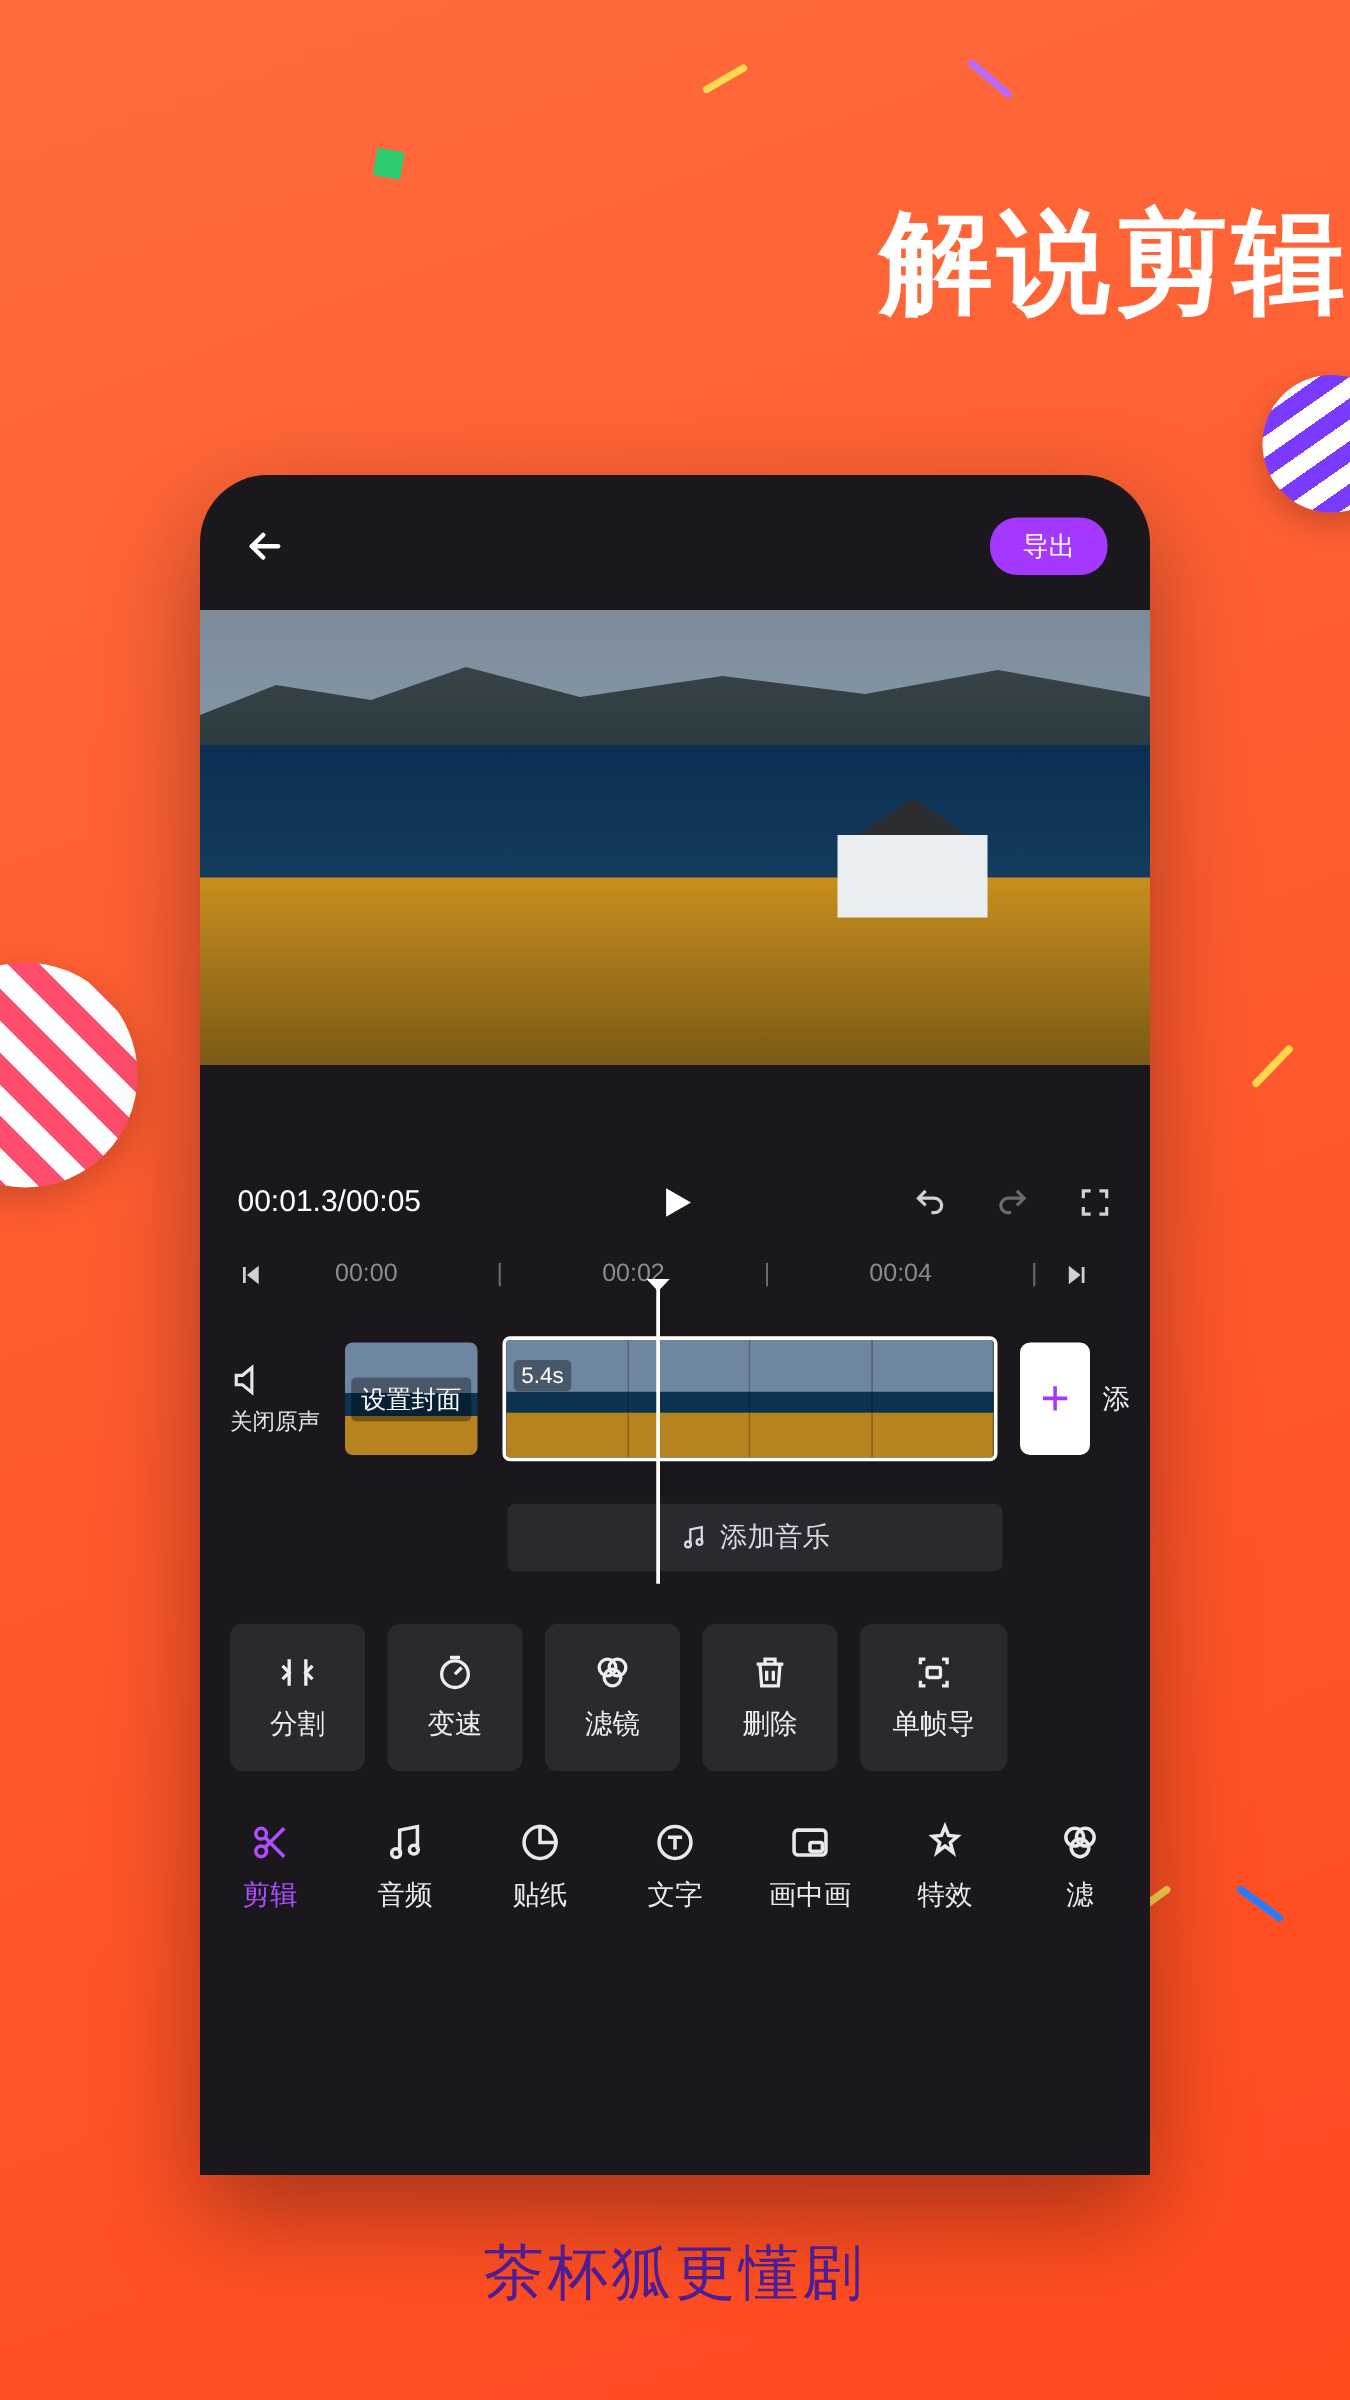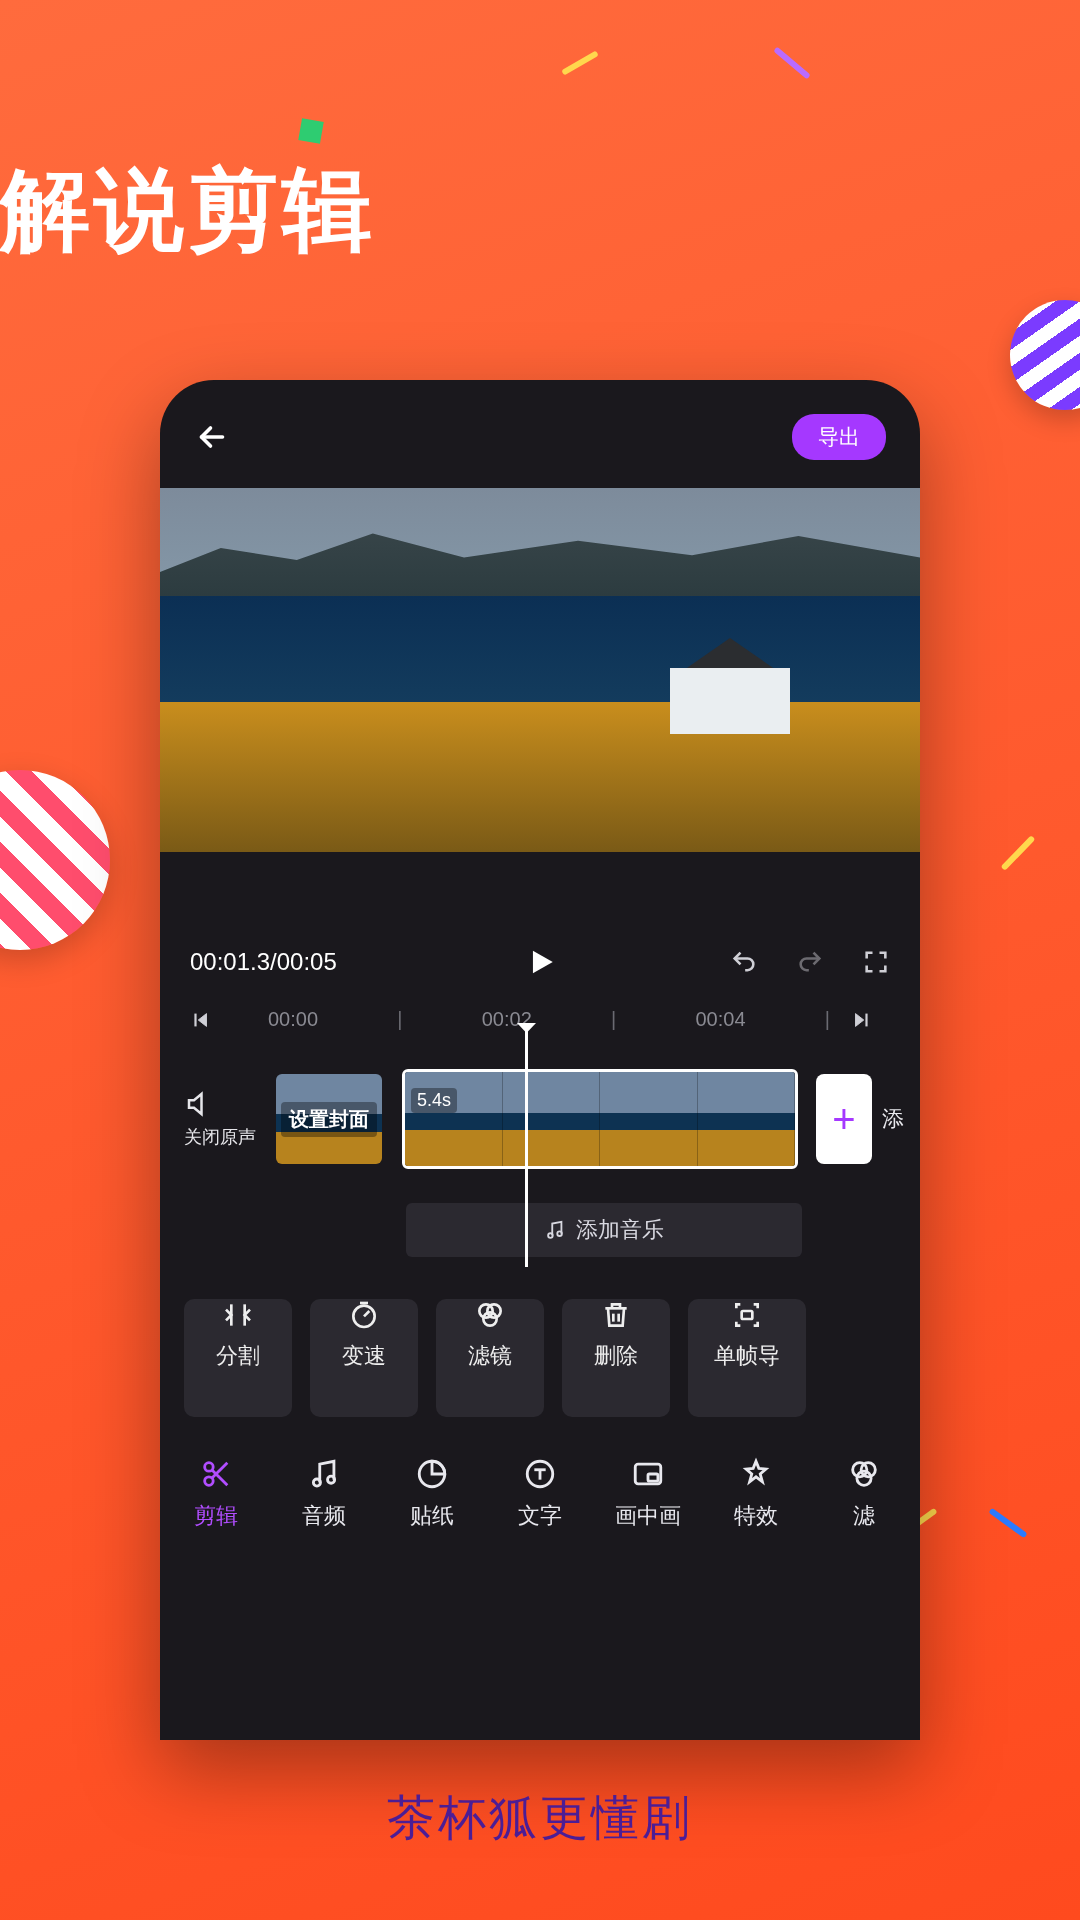--- a/index.html
+++ b/index.html
@@ -22,21 +22,21 @@
     position:absolute; top:770px; left:-70px; width:180px; height:180px; border-radius:50%;
     background: repeating-linear-gradient(45deg,#ff4d6d 0 18px,#fff 18px 36px);
     box-shadow: 0 10px 30px rgba(0,0,0,.2);
   }
   .ball-purple {
     position:absolute; top:300px; right:-40px; width:110px; height:110px; border-radius:50%;
     background: repeating-linear-gradient(-35deg,#7b3bff 0 14px,#fff 14px 28px);
     box-shadow: 0 10px 24px rgba(0,0,0,.2);
   }
   .headline {
-    color:#fff; font-size:90px; font-weight:800; text-align:left;
+    color:#fff; font-size:90px; font-weight:800; text-align:right;
     padding-top:150px; letter-spacing:4px;
   }
   .tagline {
     position:absolute; bottom:70px; width:100%; text-align:center;
     color:#4c1d95; font-size:48px; font-weight:400; letter-spacing:3px;
   }
   
   .phone {
     position:absolute; top:380px; left:160px; width:760px; height:1360px;
     background:#1a181d; border-radius:54px 54px 0 0;
@@ -80,21 +80,21 @@
   .tickrow .next { width:40px; text-align:right; }
   
   .timeline {
     display:flex; align-items:center; padding:8px 0 0 24px; position:relative; height:140px;
   }
   .mutecol { width:86px; text-align:left; color:#e6e6ea; font-size:18px; }
   .mutecol .lbl { margin-top:6px; }
   .cover-thumb {
     width:106px; height:90px; border-radius:6px; margin-left:6px; position:relative;
     background:linear-gradient(#6f86a1 0 45%,#0d3252 45% 65%,#b7831e 65% 100%);
-    display:flex; align-items:center; justify-content:center;font-weight:bold;
+    display:flex; align-items:center; justify-content:center;
   }
   .cover-thumb .txt { color:#fff; font-size:20px; padding:4px 8px; background:rgba(0,0,0,.35); border-radius:4px;}
   .clip {
     margin-left:20px; height:100px; width:396px; border:3px solid #fff; border-radius:6px; position:relative;
     display:flex; overflow:hidden;
   }
   .clip .frame { flex:1; background:linear-gradient(#6f86a1 0 44%,#0d3252 44% 62%,#b7831e 62% 100%); border-right:1px solid rgba(0,0,0,.25);}
   .clip .dur { position:absolute; top:16px; left:6px; color:#fff; font-size:18px; background:rgba(0,0,0,.35); padding:2px 6px; border-radius:4px;}
   .addbtn {
     margin-left:18px; width:56px; height:90px; background:#fff; border-radius:8px;
@@ -112,21 +112,21 @@
     margin:18px 24px 0 246px; height:54px; background:#2b2930; border-radius:6px;
     display:flex; align-items:center; justify-content:center; color:#d8d8e0; font-size:22px; gap:10px;
     width:396px;
   }
   
   .toolsrow {
     display:flex; gap:18px; padding:42px 24px 0 24px; overflow:hidden;
   }
   .toolbtn {
     flex:0 0 108px; height:118px; background:#2b2930; border-radius:10px;
-    display:flex; flex-direction:column; align-items:center; 
+    display:flex; flex-direction:column; align-items:center; justify-content:center;
     color:#eee; font-size:22px; gap:10px;
   }
   .toolbtn:last-child { flex:0 0 118px; }
   
   .tabs {
     display:flex; padding:40px 10px 0 10px; color:#e8e8ee; font-size:22px;
     justify-content:center; gap:0;
   }
   .tab { flex:0 0 108px; display:flex; flex-direction:column; align-items:center; gap:10px; }
   .tab.active { color:#b14dff; }

